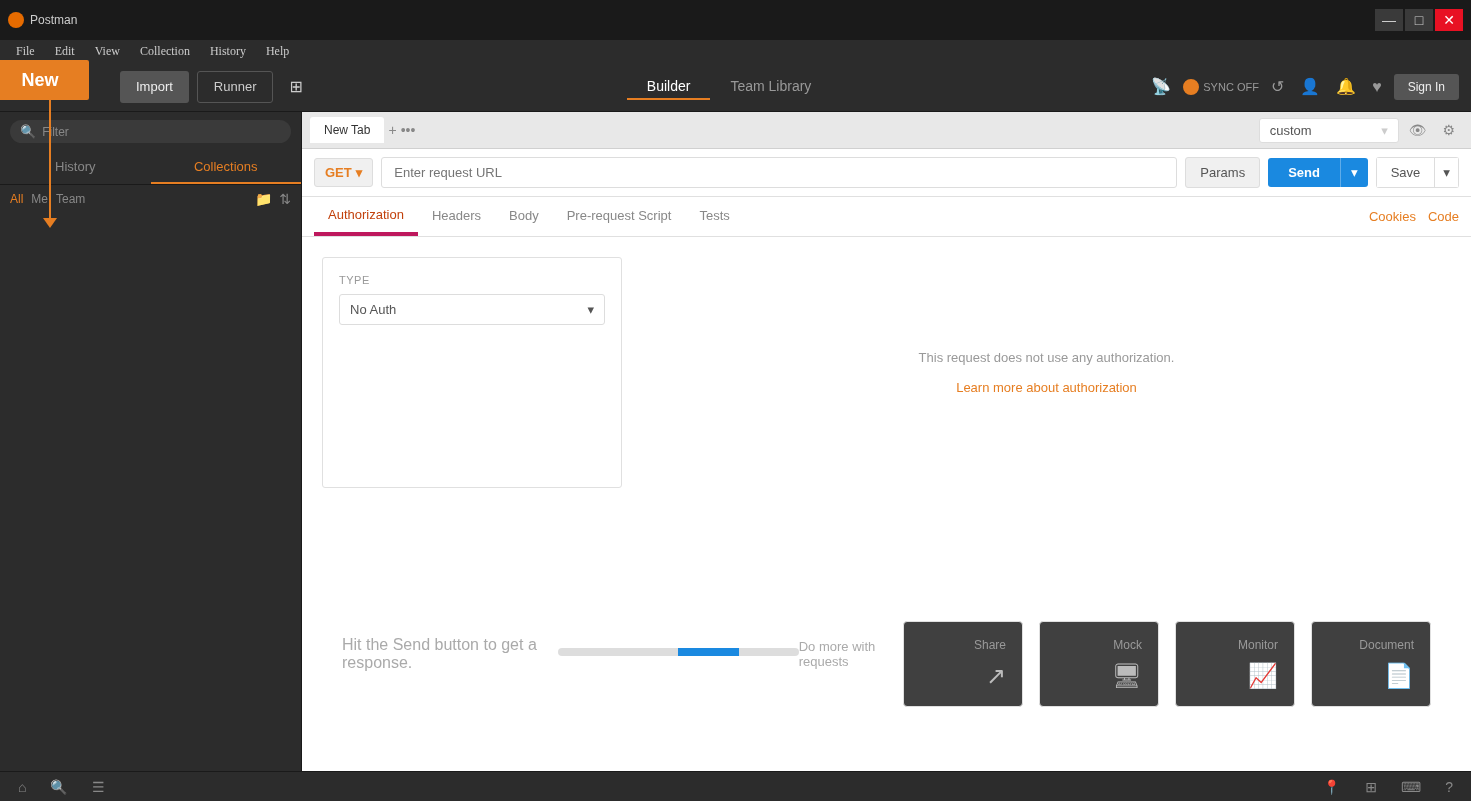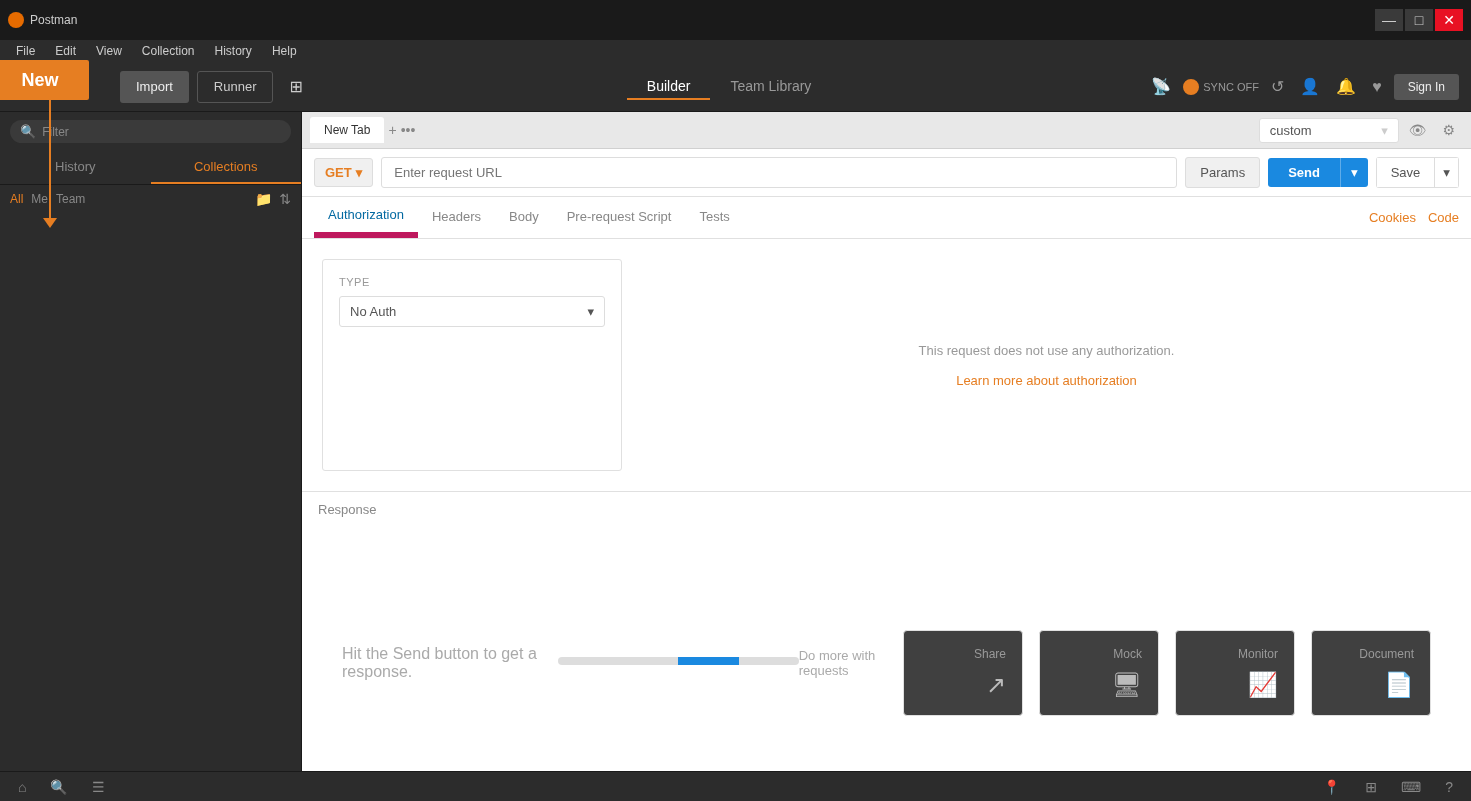--- a/index.html
+++ b/index.html
@@ -24,20 +24,21 @@
 
     
     .menubar {
       background: #2c2c2c;
       height: 22px;
       display: flex;
       align-items: center;
       padding: 0 8px;
       gap: 4px;
       font-size: 12px;
+      font-family: Liberation Serif, serif;
     }
     .menubar-item { padding: 2px 8px; cursor: pointer; color: #ccc; }
 
     
     .toolbar {
       background: #2c2c2c;
       height: 50px;
       display: flex;
       align-items: center;
       padding: 0 12px;
@@ -276,21 +277,21 @@
       border-bottom: 1px solid #e0e0e0;
       padding: 0 12px;
     }
     .req-tab {
       padding: 10px 14px;
       font-size: 13px;
       color: #888;
       cursor: pointer;
       border-bottom: 2px solid transparent;
     }
-    .req-tab.active { color: #0369a1; border-bottom: 6px solid #be185d; }
+    .req-tab.active { color: #c2410c; border-bottom: 4px solid #be185d; }
     .req-tab-right { margin-left: auto; display: flex; gap: 12px; }
     .req-tab-right a { color: #e67e22; font-size: 13px; text-decoration: none; cursor: pointer; }
 
     
     .auth-content {
       background: white;
       padding: 20px;
       display: flex;
       gap: 20px;
       flex: 1;
@@ -545,23 +546,20 @@
           <span>No Auth</span>
           <span>▾</span>
         </div>
       </div>
       <div class="auth-info">
         <span>This request does not use any authorization.</span>&nbsp;
         <a style="color:#e67e22;">Learn more about authorization</a>
       </div>
     </div>
 
-    <div class="response-section">
-      <span class="response-label">Response</span>
-    </div>
 
     <div class="response-body">
       <div class="response-hint">Hit the Send button to get a response.</div>
       <div class="response-bar">
         <div class="bar-gray1"></div>
         <div class="bar-blue"></div>
         <div class="bar-gray2"></div>
       </div>
       <div class="response-more">Do more with requests</div>
       <div class="response-actions">

